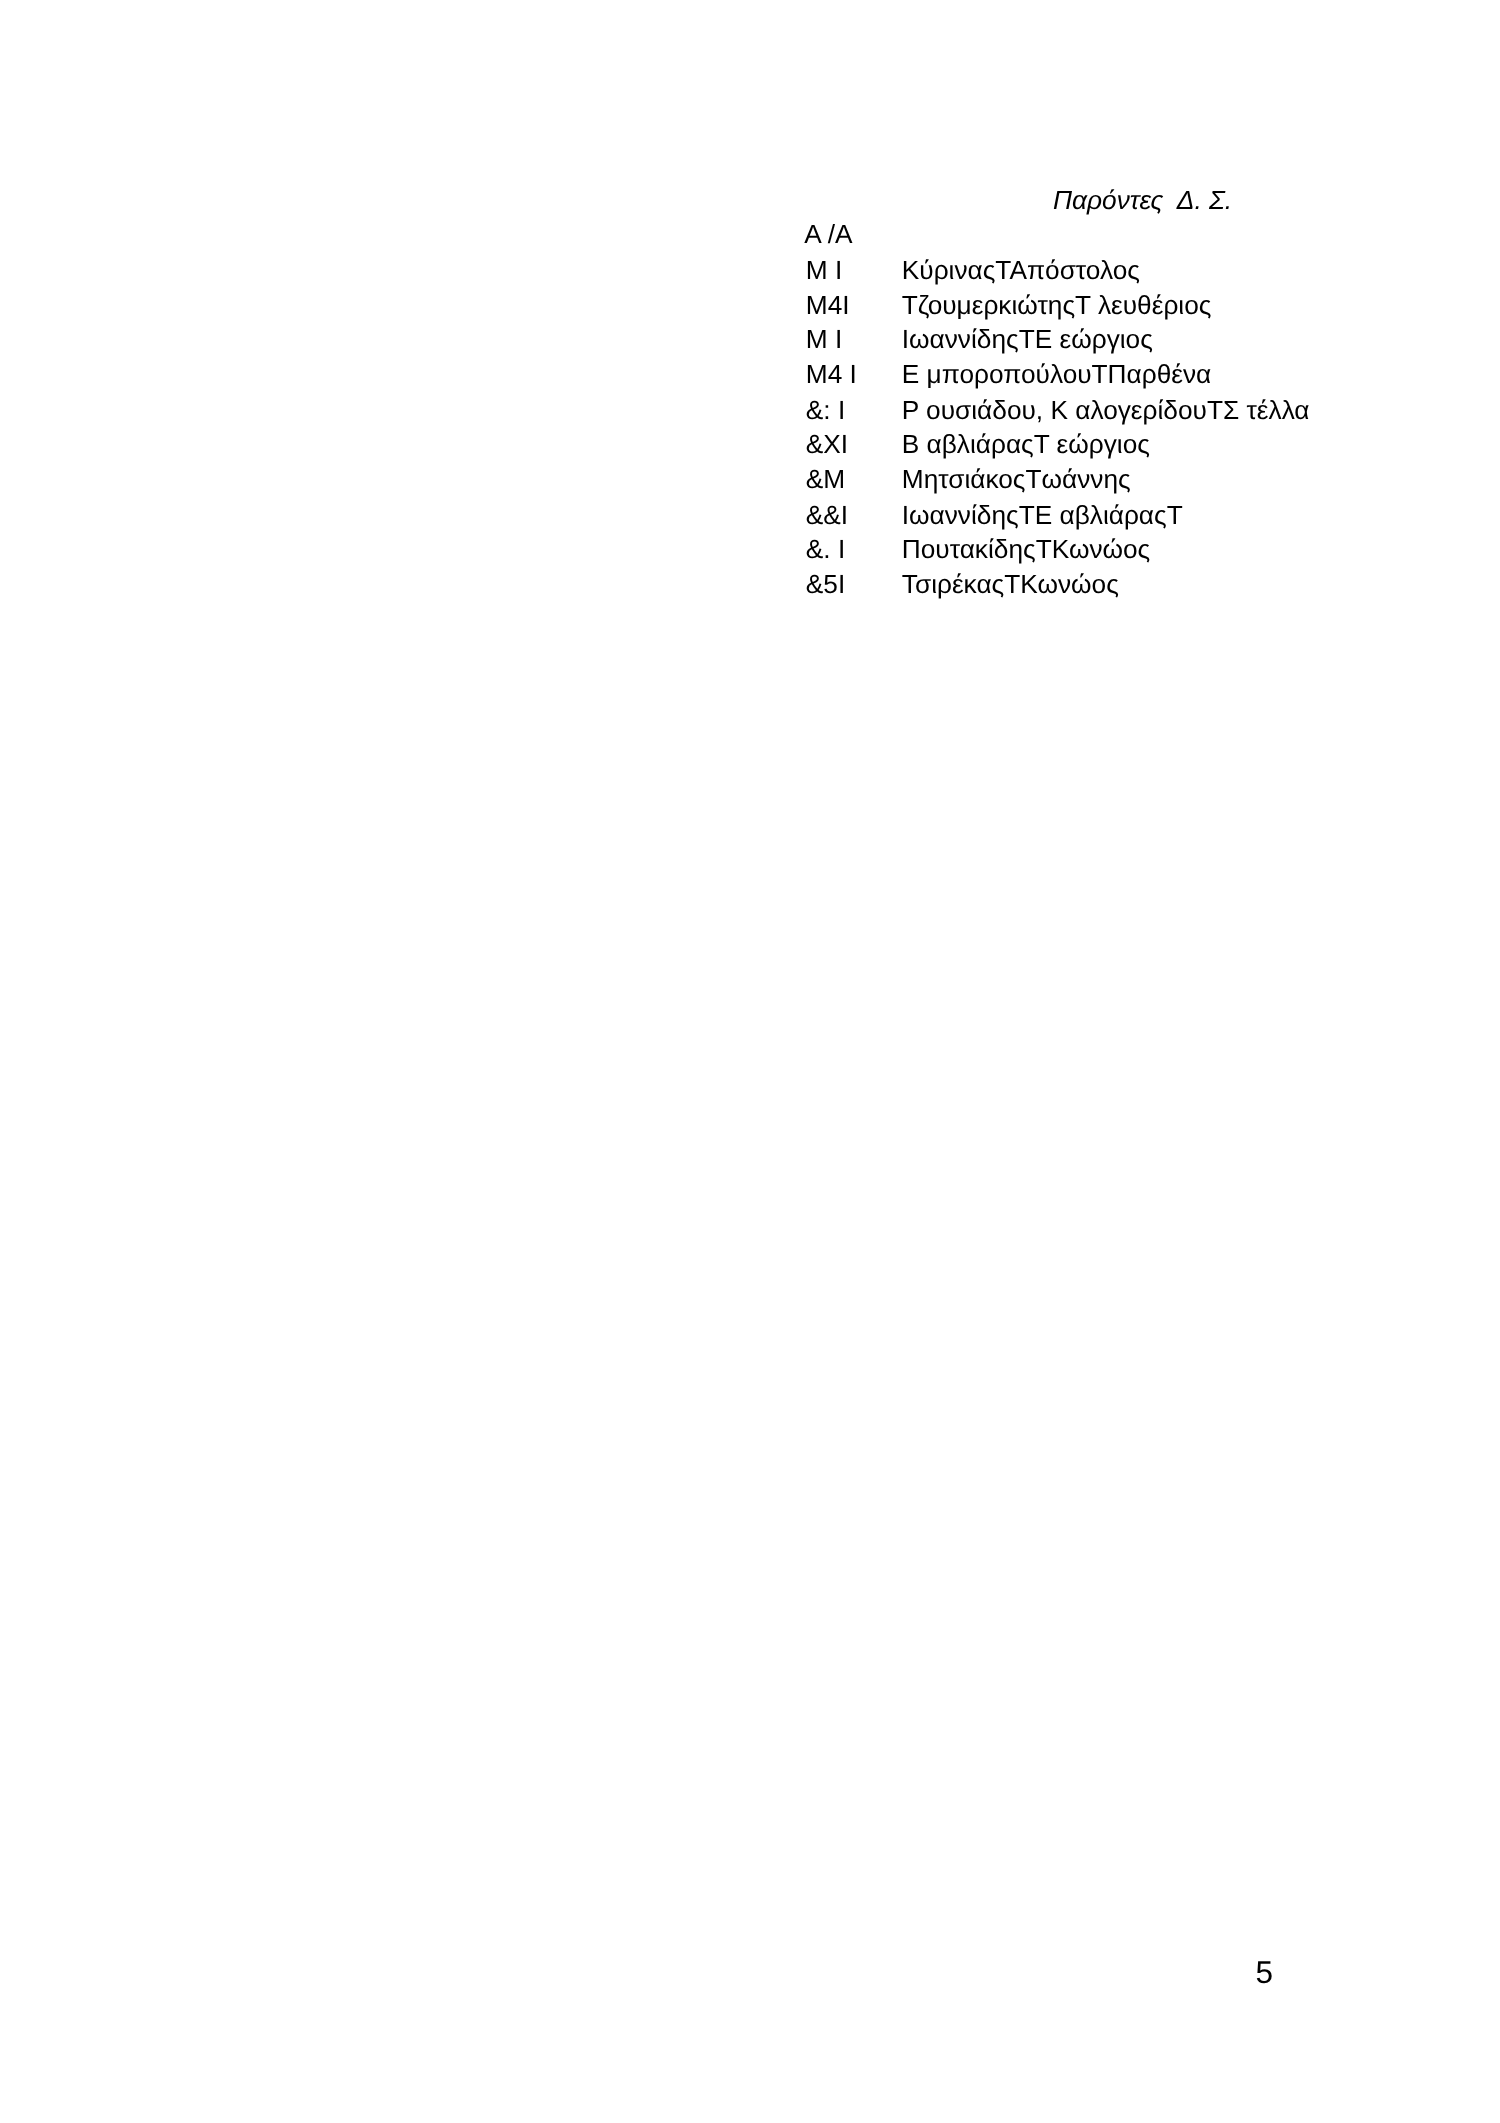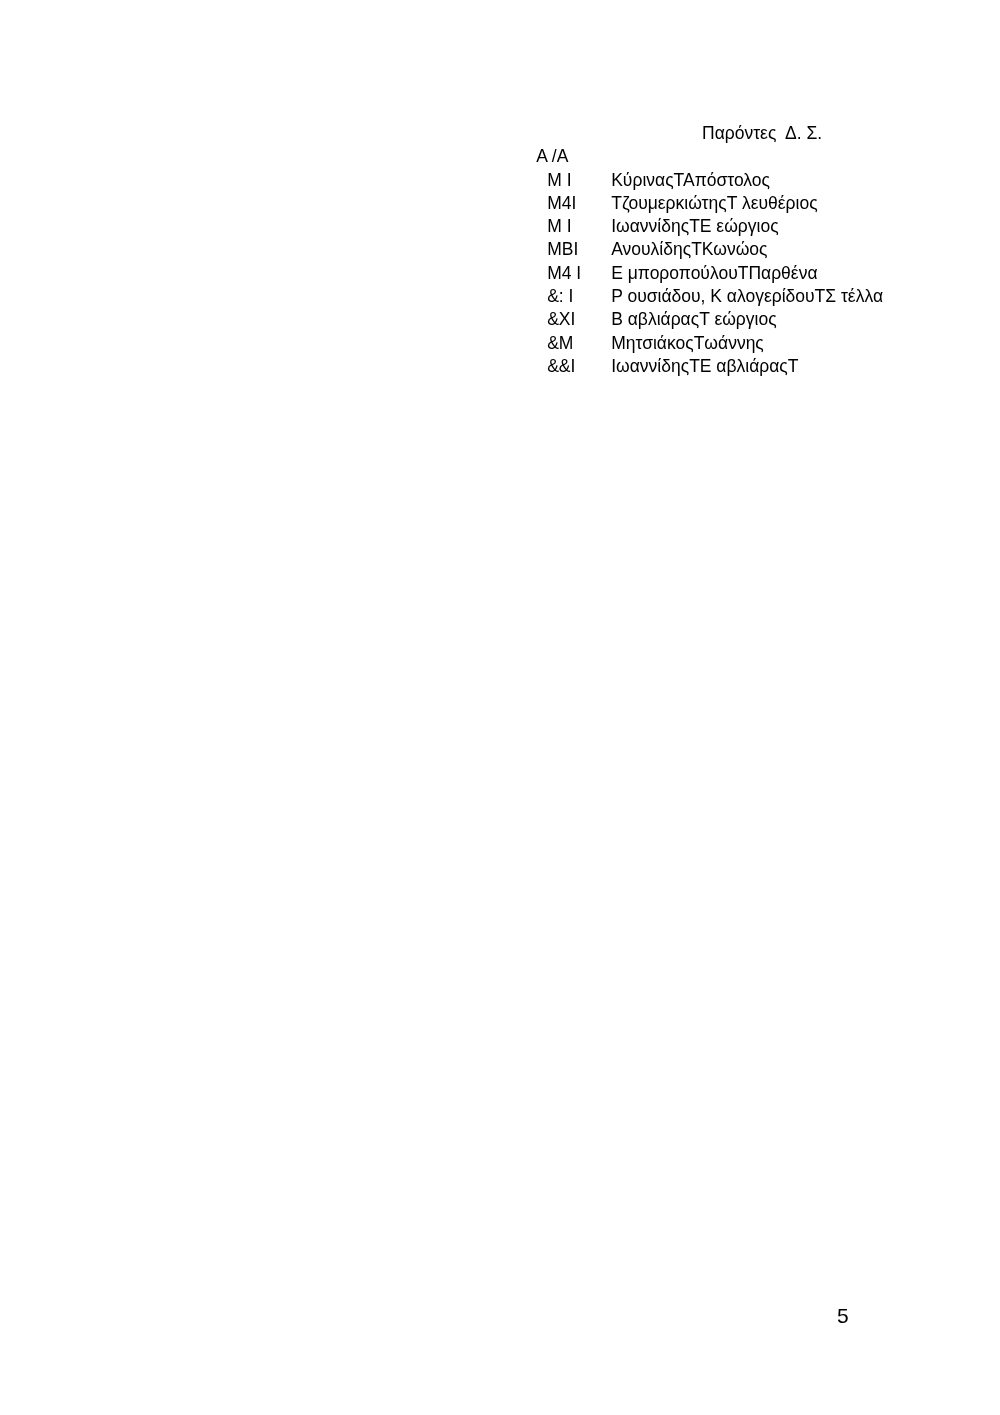--- a/index.html
+++ b/index.html
@@ -21,26 +21,26 @@
   .line {
     position: relative;
     height: 23.3px;
     line-height: 23.3px;
     white-space: pre;
   }
   .header-line .present {
     position: absolute;
     left: 194px;
     top: 0;
+    font-style: italic;
   }
   .row .num {
     display: inline-block;
     width: 64px;
     white-space: pre;
-    margin-left: 10px;
   }
   .page-number {
     position: absolute;
     left: 837px;
     top: 1305px;
     font-size: 21px;
     line-height: 1;
   }
 </style>
 </head>
@@ -58,35 +58,38 @@
     <div class="line row">
       <span class="num">M I</span><span class="name">ΚύριναςΤΑπόστολος</span>
     </div>
     <div class="line row">
       <span class="num">M4I</span><span class="name">ΤζουμερκιώτηςΤ λευθέριος</span>
     </div>
     <div class="line row">
       <span class="num">M I</span><span class="name">ΙωαννίδηςΤΕ εώργιος</span>
     </div>
     <div class="line row">
-      <span class="num">MBI</span><span class="name">ΑνουλίδηςΤΚωνώος</span>
-    </div>
-    <div class="line row">
       <span class="num">M4 I</span><span class="name">Ε μποροπούλουΤΠαρθένα</span>
     </div>
     <div class="line row">
       <span class="num">&amp;: I</span><span class="name">Ρ ουσιάδου, Κ αλογερίδουΤΣ τέλλα</span>
     </div>
     <div class="line row">
       <span class="num">&amp;XI</span><span class="name">Β αβλιάραςΤ εώργιος</span>
     </div>
     <div class="line row">
       <span class="num">&amp;M</span><span class="name">ΜητσιάκοςΤωάννης</span>
     </div>
     <div class="line row">
       <span class="num">&amp;&amp;I</span><span class="name">ΙωαννίδηςΤΕ αβλιάραςΤ</span>
     </div>
+    <div class="line row">
+      <span class="num">&amp;. I</span><span class="name">ΠουτακίδηςΤΚωνώος</span>
+    </div>
+    <div class="line row">
+      <span class="num">&amp;5I</span><span class="name">ΤσιρέκαςΤΚωνώος</span>
+    </div>
 
   </div>
 
   <div class="page-number">5</div>
 
 </div>
 
 </body></html>

